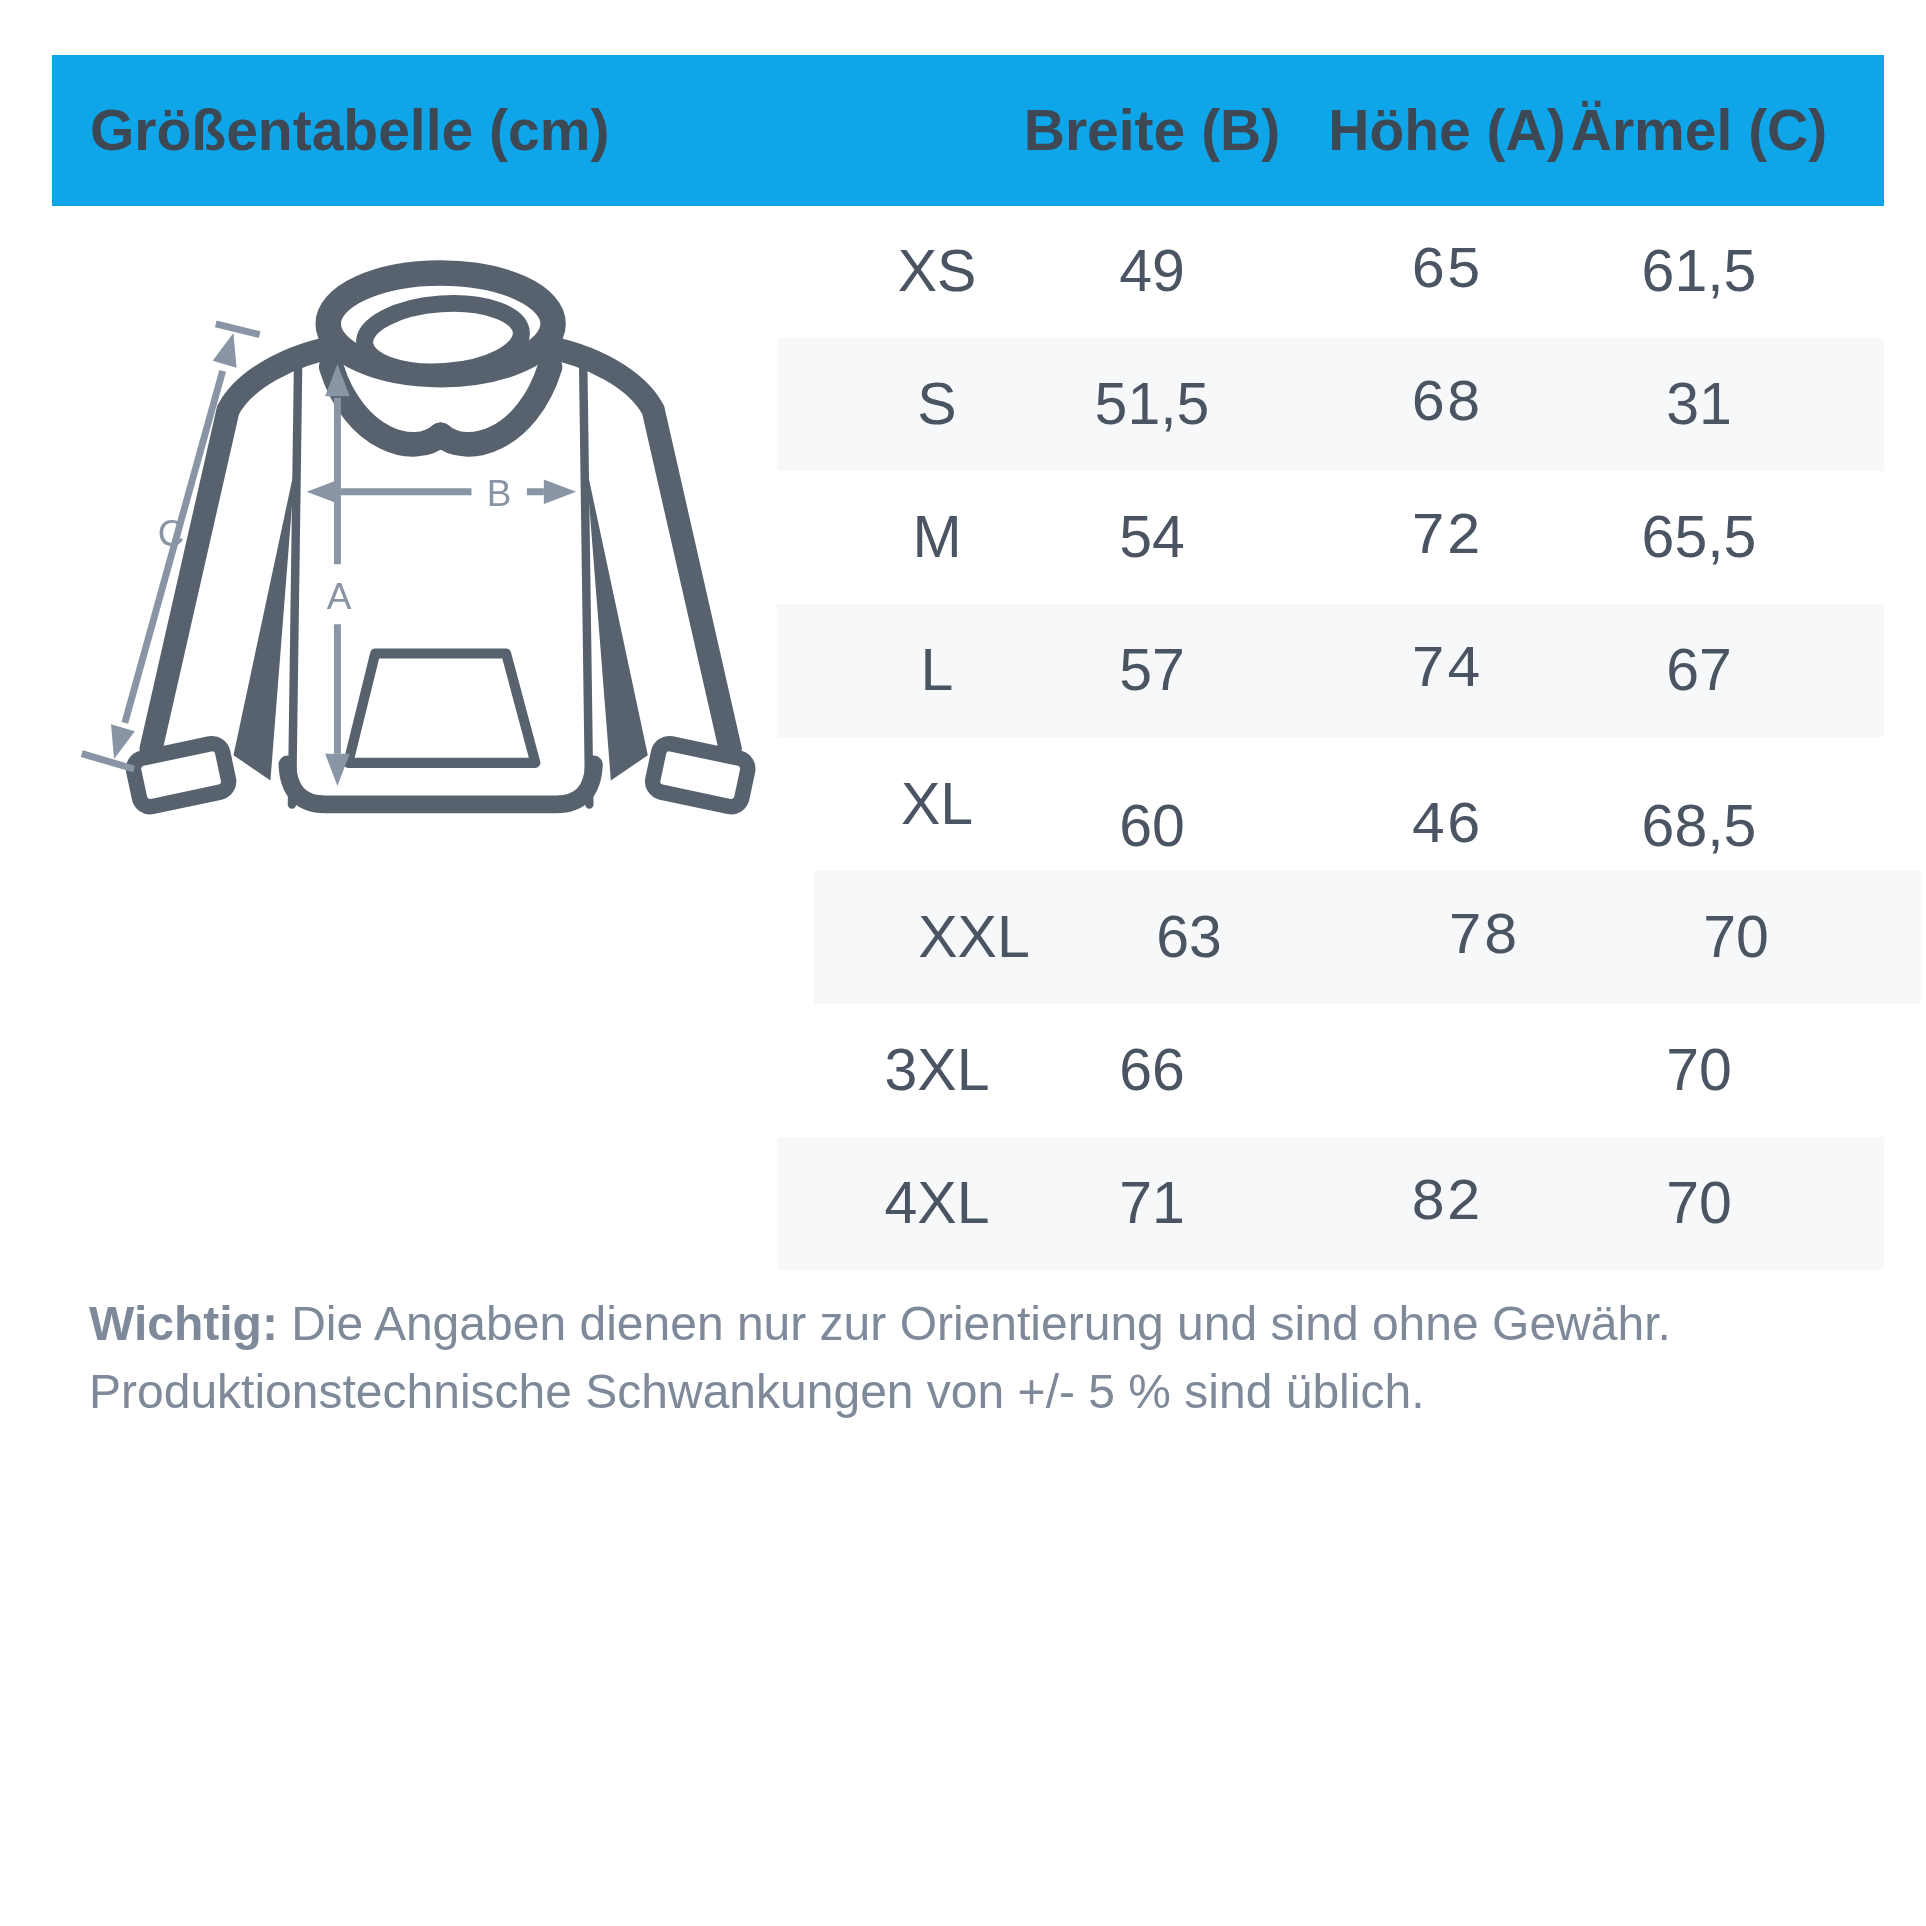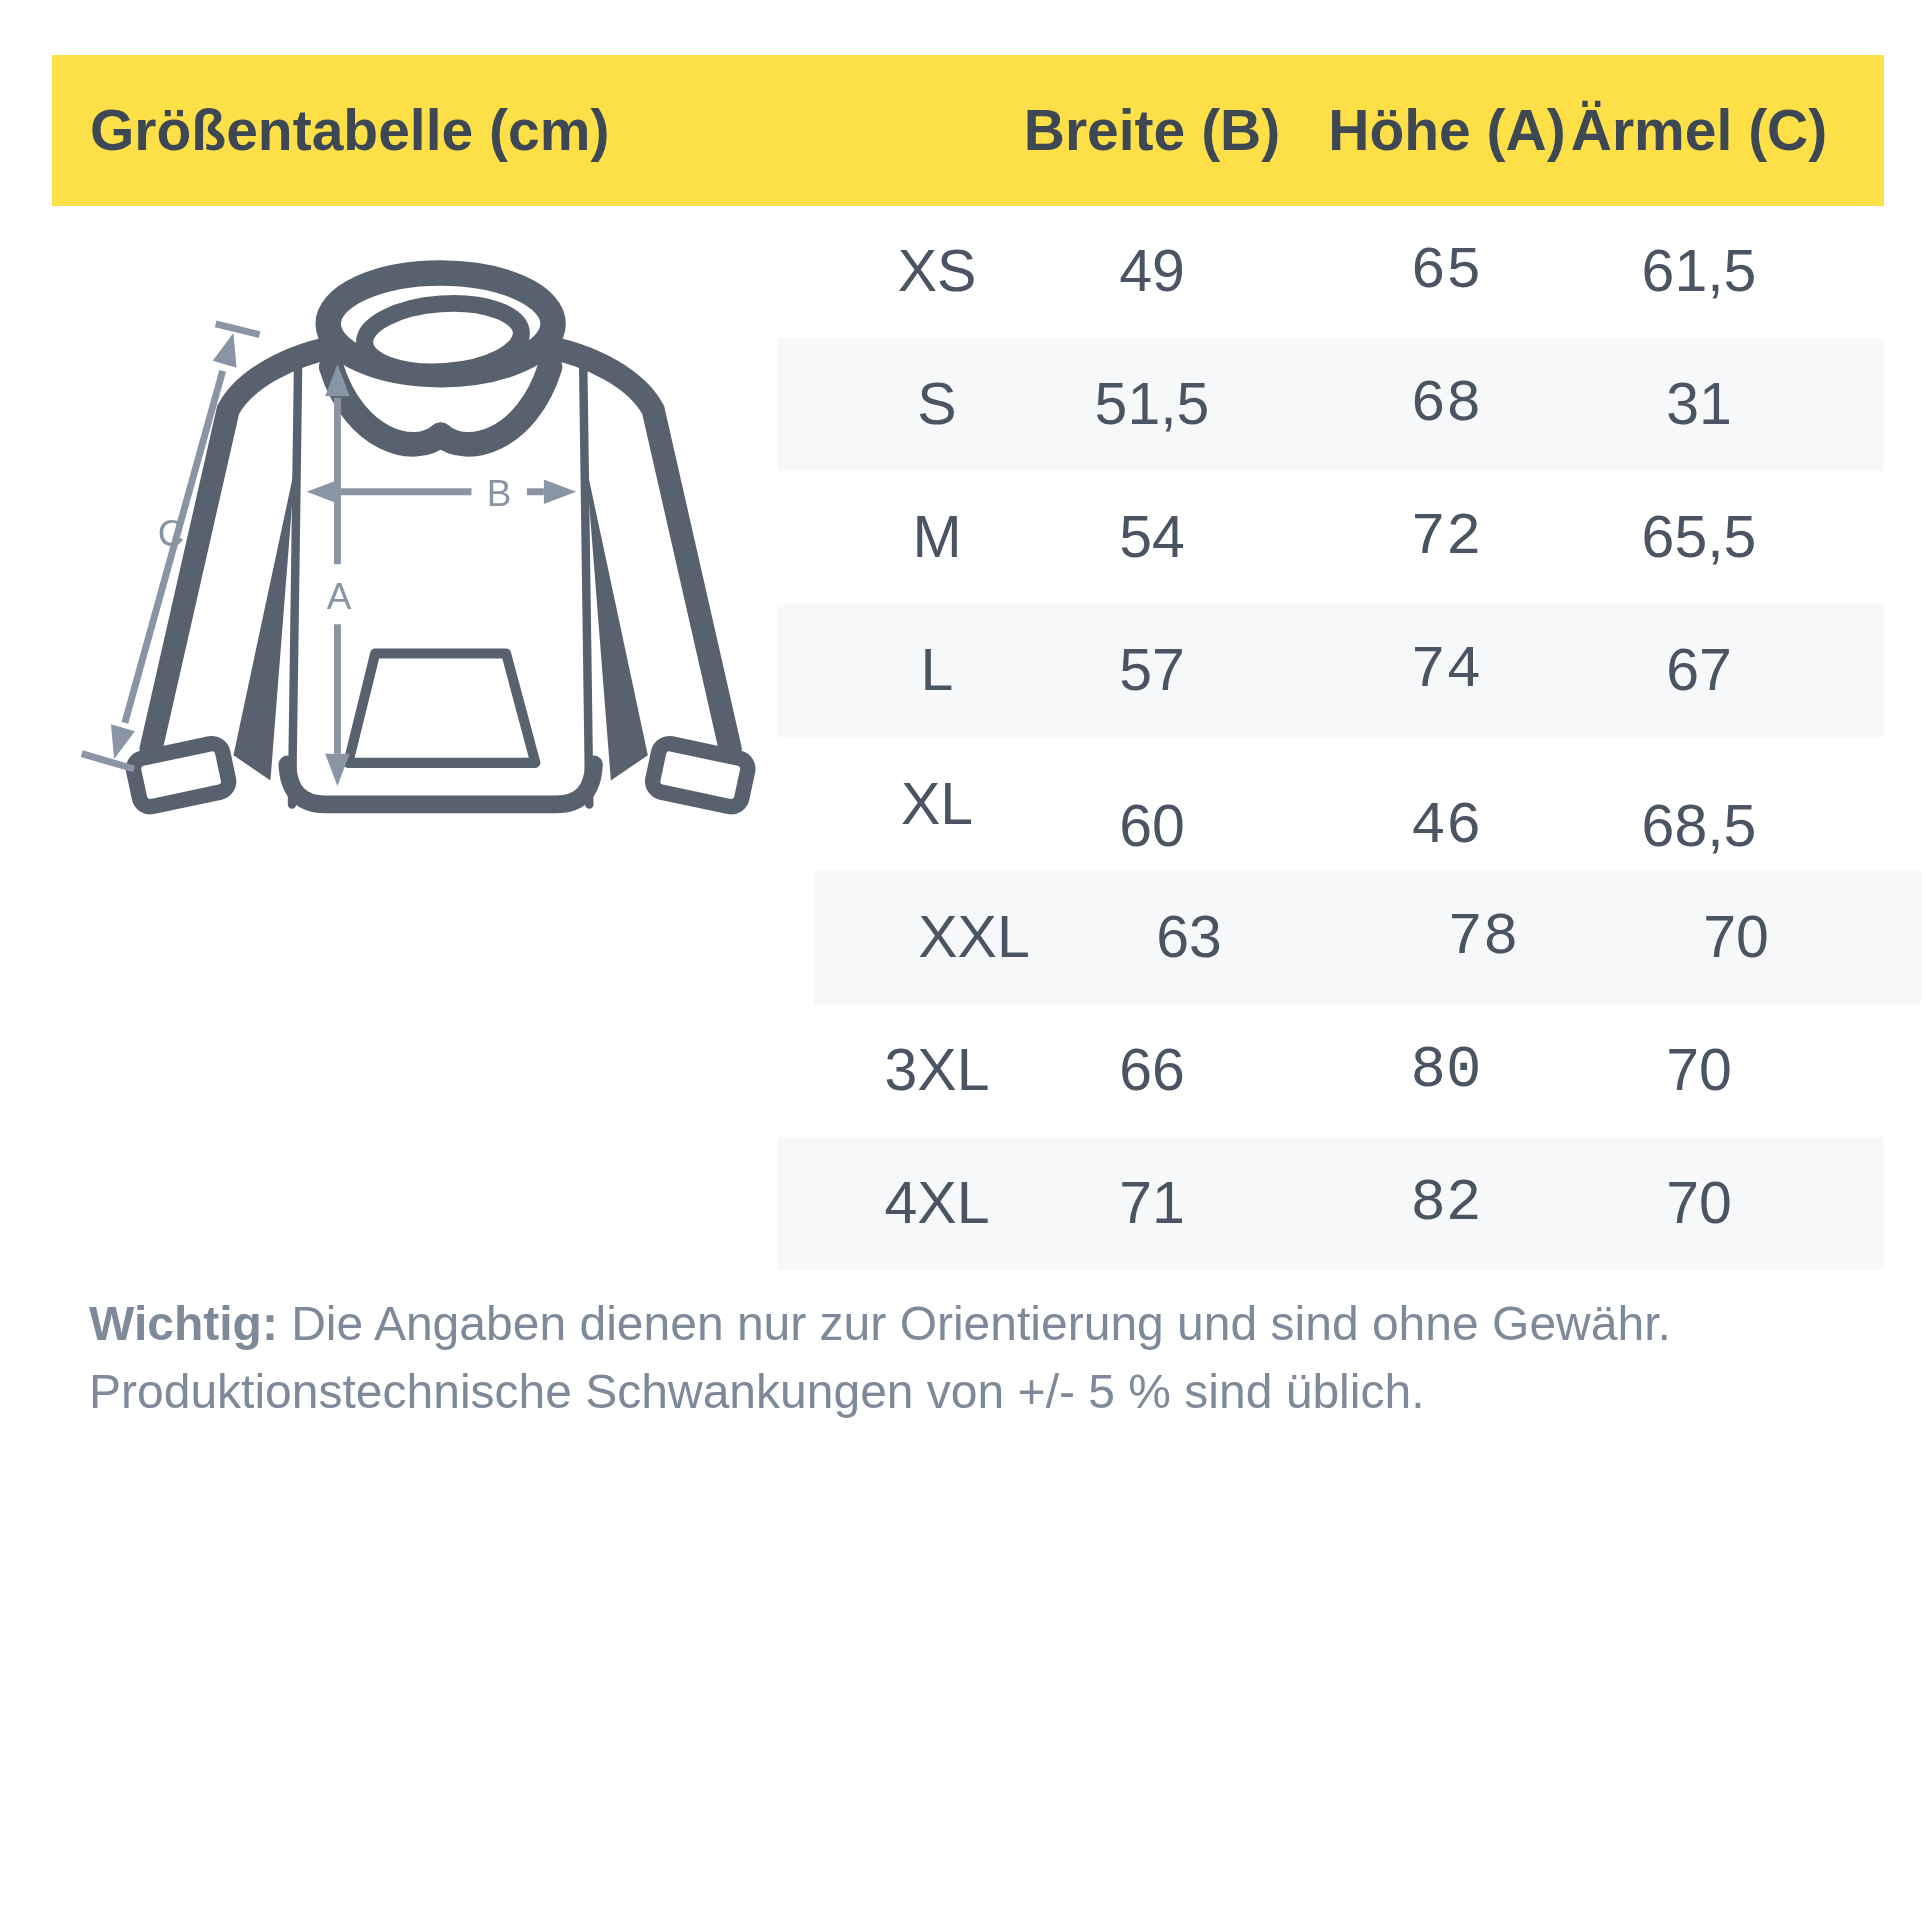--- a/index.html
+++ b/index.html
@@ -1,20 +1,20 @@
 <!DOCTYPE html>
 <html style="font-size:12.3px"><head>
 <meta charset="utf-8">
 <style>
   html,body{margin:0;padding:0;background:#ffffff;}
   body{width:1926px;height:1926px;font-family:"Liberation Sans",sans-serif;}
   #screen{position:relative;width:1926px;height:1926px;background:#ffffff;overflow:hidden;}
 
   
-  .hdr{position:absolute;left:52px;top:55px;width:1832px;height:151px;background:#fde047;}
+  .hdr{position:absolute;left:52px;top:55px;width:1832px;height:151px;background:#0ea5e9;}
   .hdr .title{position:absolute;left:38px;top:0;height:151px;line-height:151px;
               font-size:57px;font-weight:bold;color:#3e4854;white-space:nowrap;}
   .hdr .colh{position:absolute;top:0;height:151px;line-height:151px;width:308px;
              text-align:center;font-size:57px;font-weight:bold;color:#3e4854;white-space:nowrap;}
   .hdr .c1{left:946px;} .hdr .c2{left:1241px;} .hdr .c3{left:1493px;}
 
   
   .row{position:absolute;left:0;width:1926px;height:133px;}
   .row .bg{position:absolute;left:777px;top:0;width:1107px;height:100%;background:transparent;}
   .row.shaded .bg{background:#f7f8fa;}
@@ -84,21 +84,20 @@
         <div class="bg"></div>
         <div class="cell size">XXL</div>
         <div class="cell v1">63</div>
         <div class="cell v2">78</div>
         <div class="cell v3">70</div>
       </div>
       <div class="row" style="top: 1004px;">
         <div class="bg"></div>
         <div class="cell size">3XL</div>
         <div class="cell v1">66</div>
-        <div class="cell v2">80</div>
         <div class="cell v3">70</div>
       </div>
       <div class="row shaded" style="top: 1137px;">
         <div class="bg"></div>
         <div class="cell size">4XL</div>
         <div class="cell v1">71</div>
         <div class="cell v2">82</div>
         <div class="cell v3">70</div>
       </div>
     </div>

